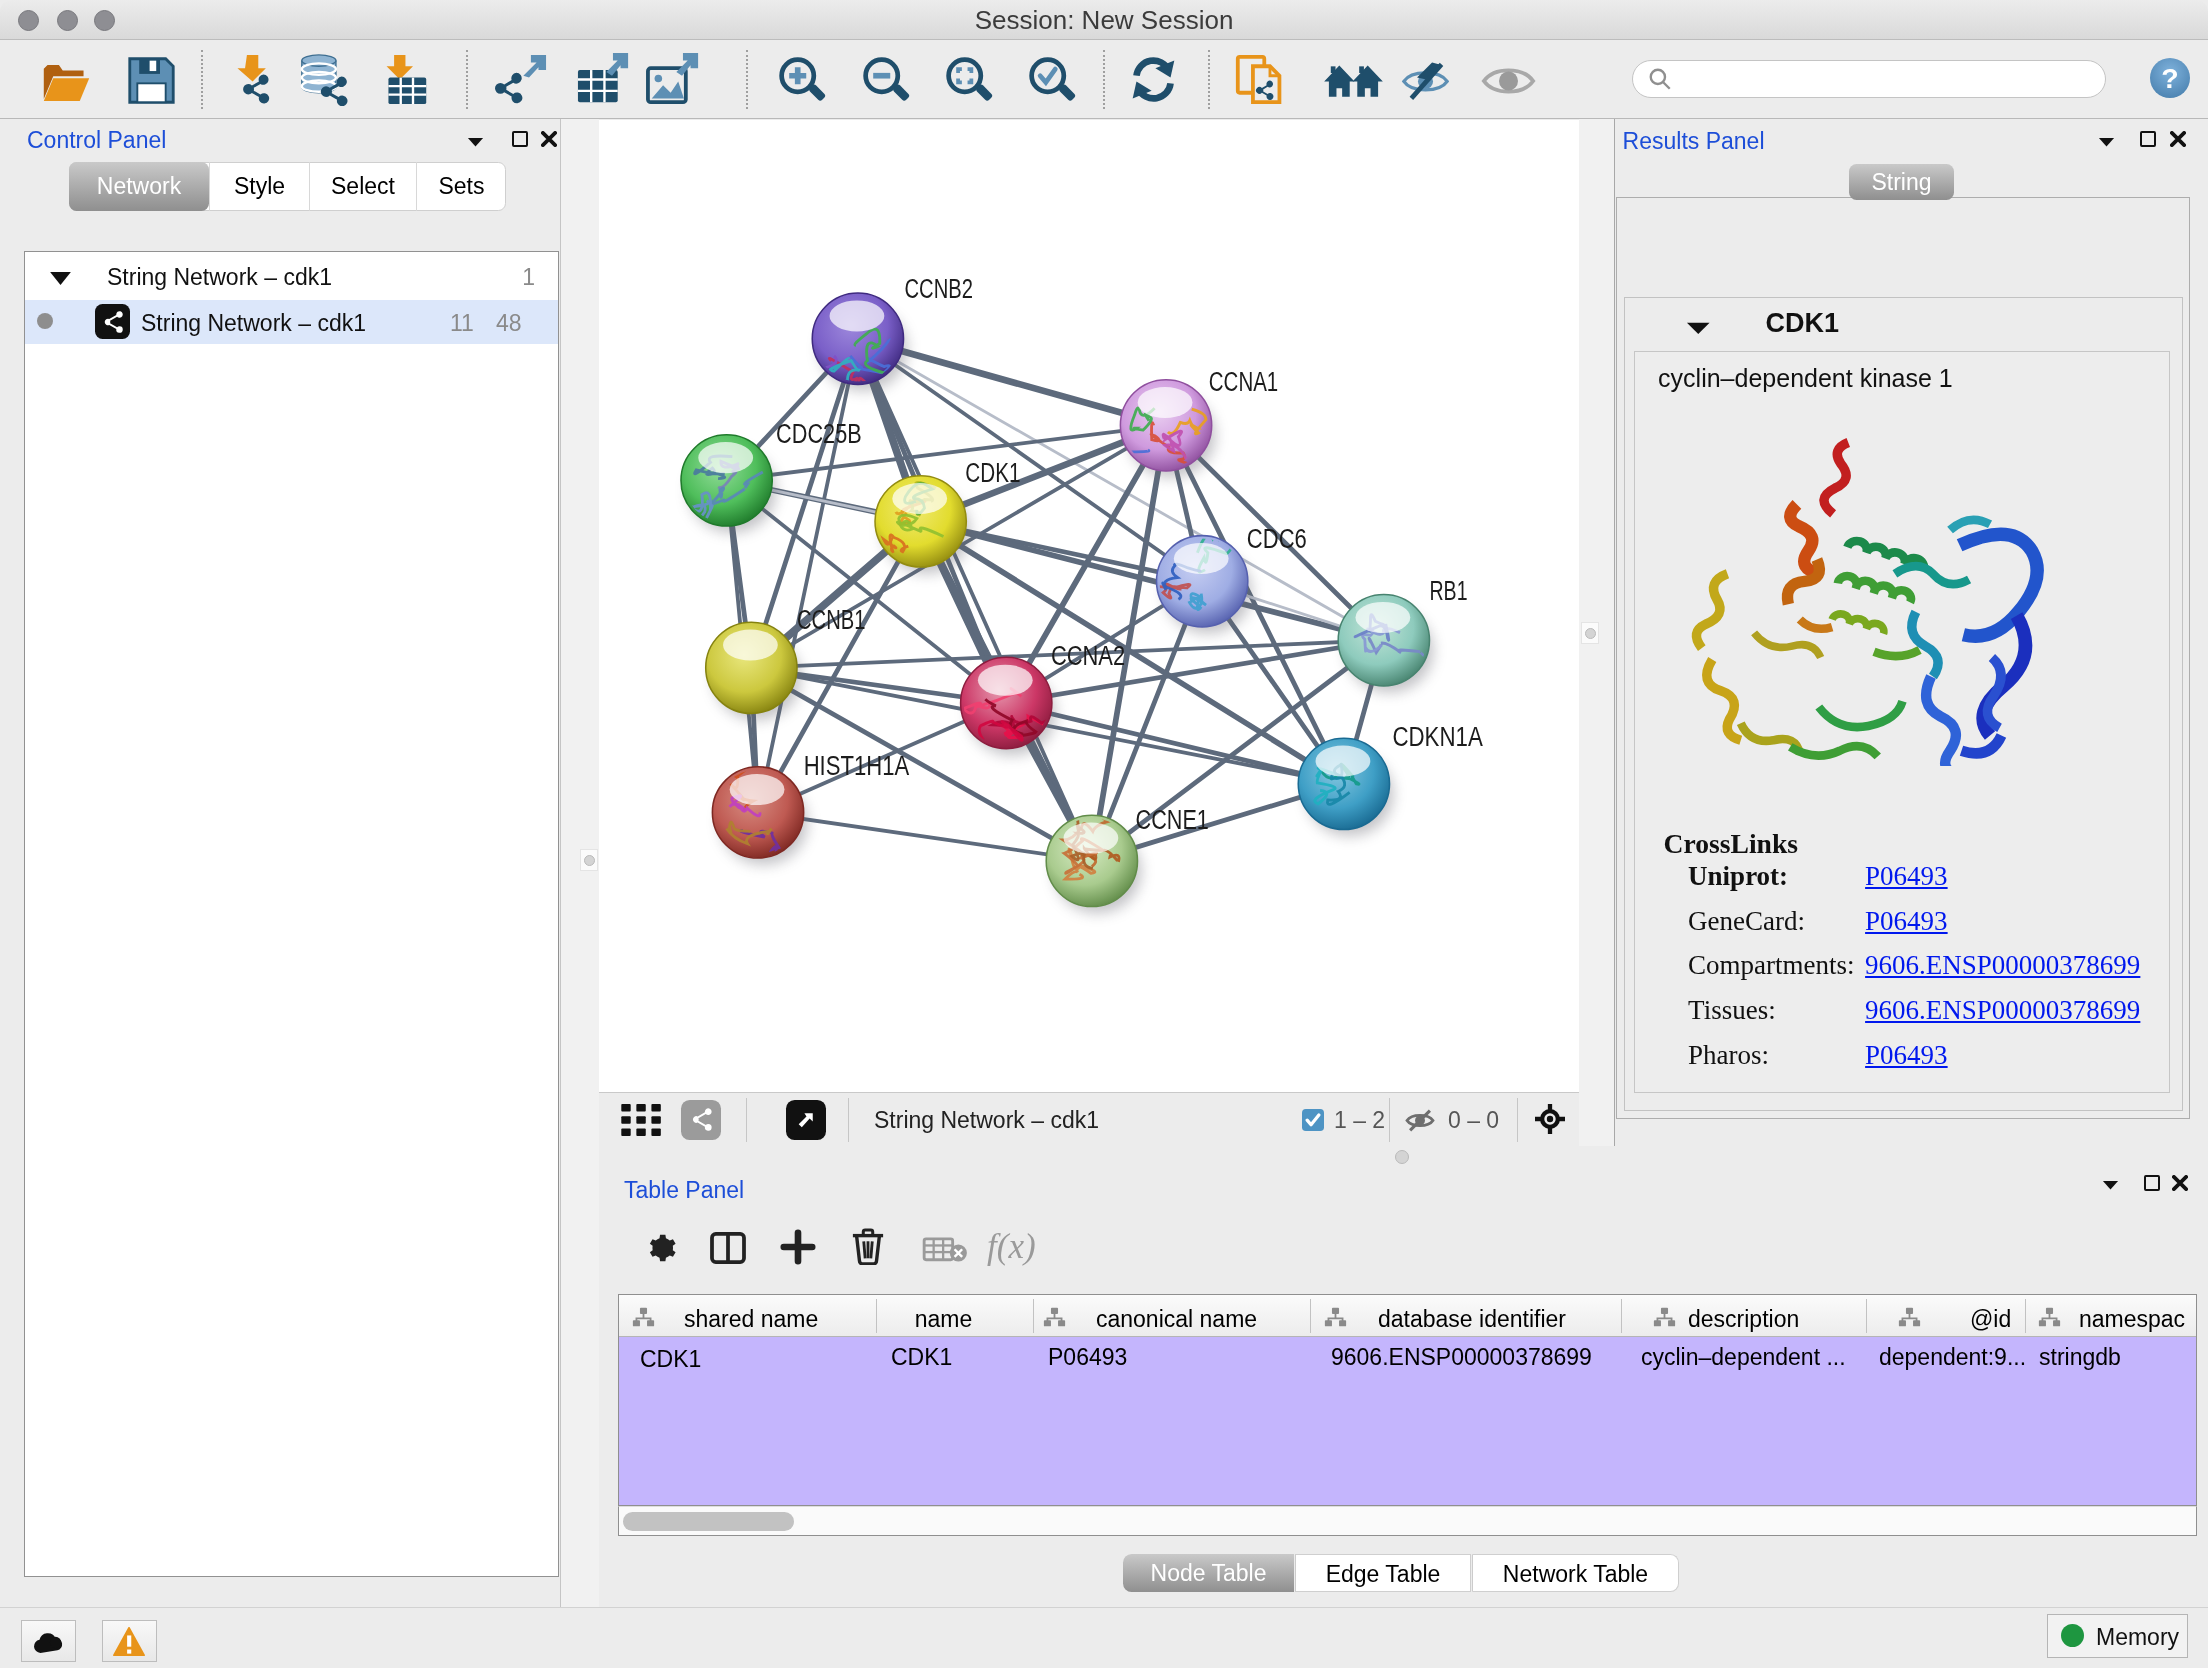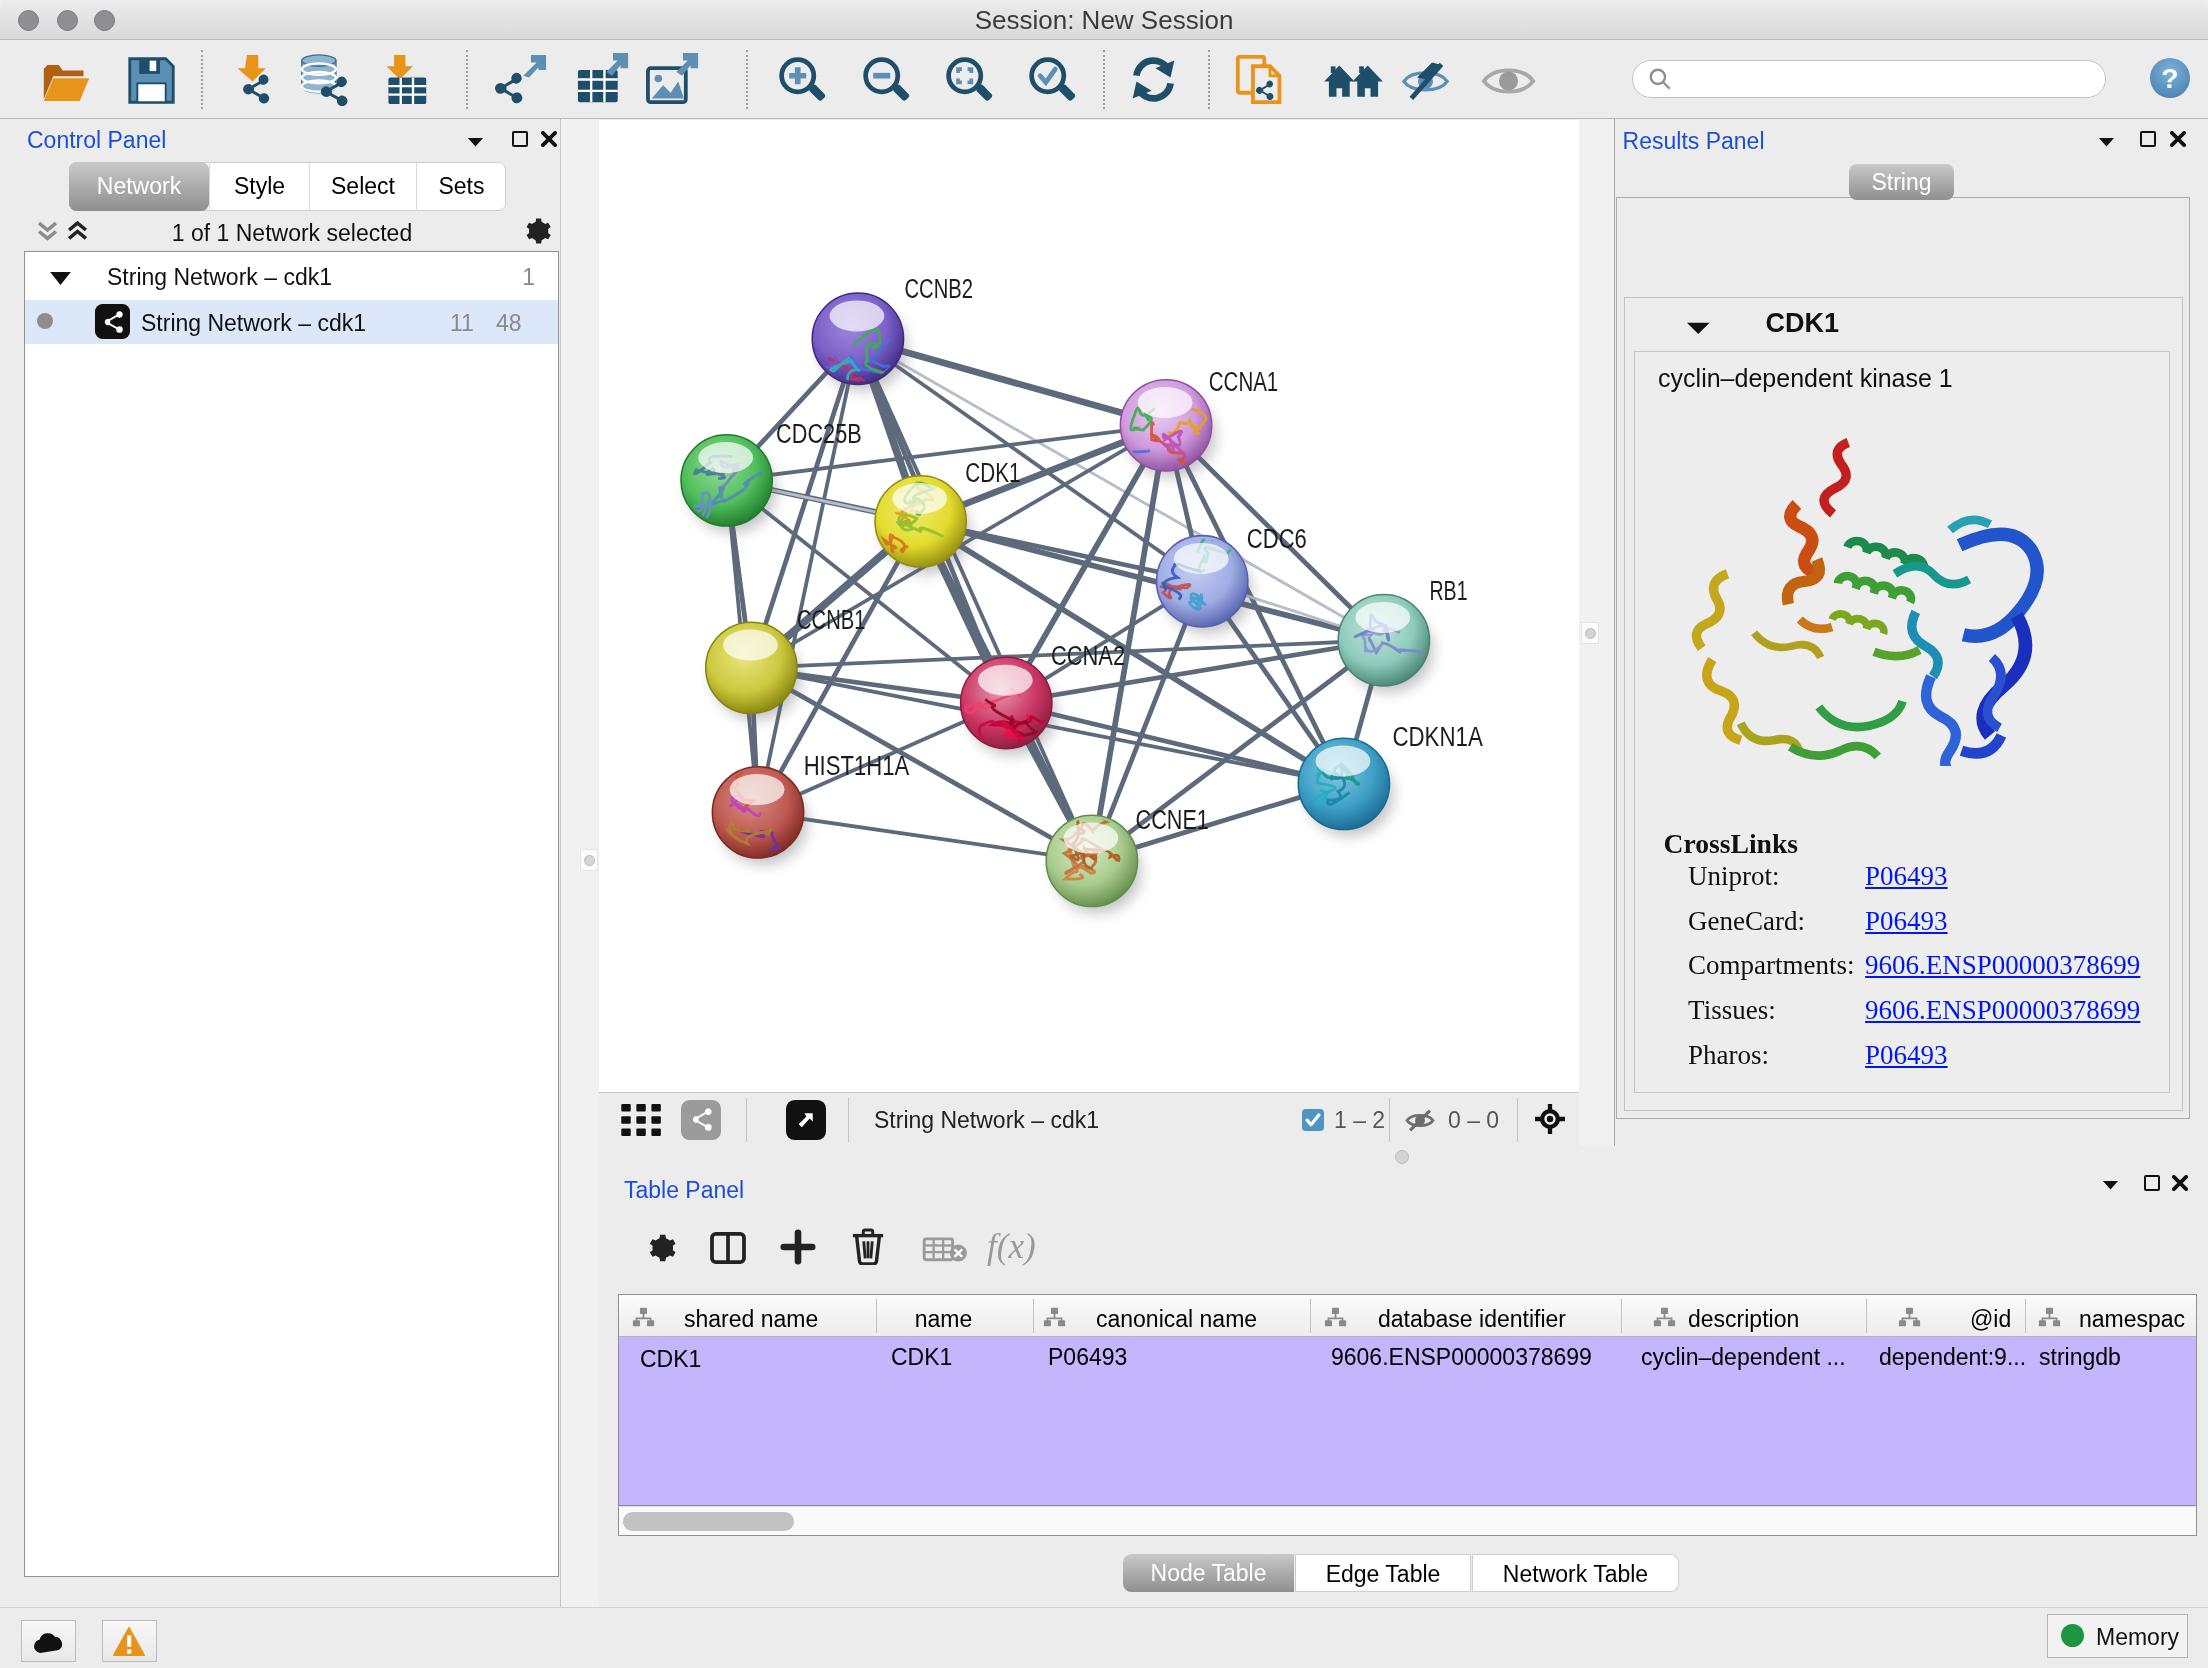--- a/index.html
+++ b/index.html
@@ -194,32 +194,20 @@
   <svg class="abs" style="left:541px;top:12.4px;" width="16" height="16" viewBox="0 0 17 17">
       <path d="M2 2 L15 15 M15 2 L2 15" stroke="#111" stroke-width="4" stroke-linecap="round"></path>
     </svg>
 
   <div class="abs" style="left:69px;top:43px;width:437px;height:49px;background:#fff;border:1px solid #cfcfcf;border-radius:7.6px;"></div>
   <div class="abs graytab" style="left:69px;top:43px;width:140px;height:49px;border-radius:7.6px;font-size:23px;text-align:center;line-height:49px;">Network</div>
   <div class="abs" style="left:209px;top:43px;width:100px;height:49px;font-size:23px;text-align:center;line-height:49px;border-left:1px solid #d8d8d8;">Style</div>
   <div class="abs" style="left:309px;top:43px;width:107px;height:49px;font-size:23px;text-align:center;line-height:49px;border-left:1px solid #d8d8d8;">Select</div>
   <div class="abs" style="left:416px;top:43px;width:90px;height:49px;font-size:23px;text-align:center;line-height:49px;border-left:1px solid #d8d8d8;">Sets</div>
 
-  <div class="abs" style="left:24px;top:92px;width:536px;height:40px;">
-    <svg class="abs" style="left:12.4px;top:9.5px;" width="23" height="21" viewBox="0 0 30 26">
-        <path d="M4 2 L15 11 L26 2 M4 13 L15 22 L26 13" fill="none" stroke="#8b8b8b" stroke-width="4.5"></path>
-      </svg>
-    <svg class="abs" style="left:42px;top:9.5px;" width="23" height="21" viewBox="0 0 30 26">
-        <path d="M4 11 L15 2 L26 11 M4 22 L15 13 L26 22" fill="none" stroke="#222" stroke-width="4.5"></path>
-      </svg>
-    <div class="abs" style="left:0;width:100%;text-align:center;top:8.6px;font-size:23px;color:#111;">1 of 1 Network selected</div>
-    <svg class="abs" style="left:498px;top:4.8px;" width="30" height="30" viewBox="0 0 24 24">
-        <path fill="#222" d="M12 8.5a3.5 3.5 0 1 0 0 7 3.5 3.5 0 0 0 0-7zm9 3.5c0-.6-.05-1.1-.15-1.65l2.1-1.55-2-3.45-2.4 1a8 8 0 0 0-2.85-1.65L15.3 2h-4l-.4 2.7a8 8 0 0 0-2.85 1.65l-2.4-1-2 3.45 2.1 1.55A8.5 8.5 0 0 0 5.6 12c0 .55.05 1.1.15 1.65l-2.1 1.55 2 3.45 2.4-1a8 8 0 0 0 2.85 1.65l.4 2.7h4l.4-2.7a8 8 0 0 0 2.85-1.65l2.4 1 2-3.45-2.1-1.55c.1-.55.15-1.1.15-1.65z"></path>
-      </svg>
-  </div>
 
   <div class="abs" style="left:24px;top:132px;width:535px;height:1326px;background:#fff;border:1.9px solid #919191;">
     <div class="abs" style="left:0;top:5.7px;width:100%;height:42px;">
       <svg class="abs" style="left:23px;top:12.4px;" width="25" height="17" viewBox="0 0 26 18">
           <path d="M2 2 L24 2 L13 16 Z" fill="#111"></path>
         </svg>
       <span class="abs" style="left:82px;top:6.7px;font-size:23px;color:#111;">String Network – cdk1</span>
       <span class="abs" style="right:23px;top:6.7px;font-size:23px;color:#8a8a8a;">1</span>
     </div>
     <div class="abs" style="left:0;top:48px;width:100%;height:44px;background:#dce7fa;">
@@ -612,21 +600,21 @@
 <path d="M228 148 q24 -16 40 0 q16 18 38 6" fill="none" stroke="#17988c" stroke-width="9"></path>
 <path d="M250 188 q-12 24 10 36 q22 12 8 32" fill="none" stroke="#1e8fb4" stroke-width="10"></path>
 <path d="M286 102 q20 -18 42 -6" fill="none" stroke="#2aa0b4" stroke-width="9"></path>
 <path d="M296 118 q56 -26 76 6 q16 28 -14 64 q-26 32 -58 24" fill="none" stroke="#2255cc" stroke-width="14"></path>
 <path d="M356 192 q24 42 -14 74 q-34 28 -14 52" fill="none" stroke="#1b2fbe" stroke-width="14"></path>
 <path d="M266 256 q-14 30 10 42 q26 12 10 36 q-14 20 10 26" fill="none" stroke="#2f63d8" stroke-width="11"></path>
 <path d="M298 334 q30 10 42 -16" fill="none" stroke="#2244cc" stroke-width="11"></path>
 <path d="M330 236 q18 16 2 40 q-16 22 6 34" fill="none" stroke="#2a50d0" stroke-width="10"></path>
       </svg>
       <div class="abs serif" style="left:28.5px;top:476px;font-size:27.6px;font-weight:bold;color:#111;">CrossLinks</div>
-      <div class="abs serif" style="left:53px;top:509px;font-size:27px;color:#111;">Uniprot:</div>
+      <div class="abs serif" style="left:53px;top:509px;font-size:27px;color:#111;font-weight:bold;">Uniprot:</div>
       <div class="abs link" style="left:230px;top:509px;font-size:27px;">P06493</div>
       <div class="abs serif" style="left:53px;top:554px;font-size:27px;color:#111;">GeneCard:</div>
       <div class="abs link" style="left:230px;top:554px;font-size:27px;">P06493</div>
       <div class="abs serif" style="left:53px;top:598px;font-size:27px;color:#111;">Compartments:</div>
       <div class="abs link" style="left:230px;top:598px;font-size:27px;">9606.ENSP00000378699</div>
       <div class="abs serif" style="left:53px;top:643px;font-size:27px;color:#111;">Tissues:</div>
       <div class="abs link" style="left:230px;top:643px;font-size:27px;">9606.ENSP00000378699</div>
       <div class="abs serif" style="left:53px;top:688px;font-size:27px;color:#111;">Pharos:</div>
       <div class="abs link" style="left:230px;top:688px;font-size:27px;">P06493</div>
     </div>

